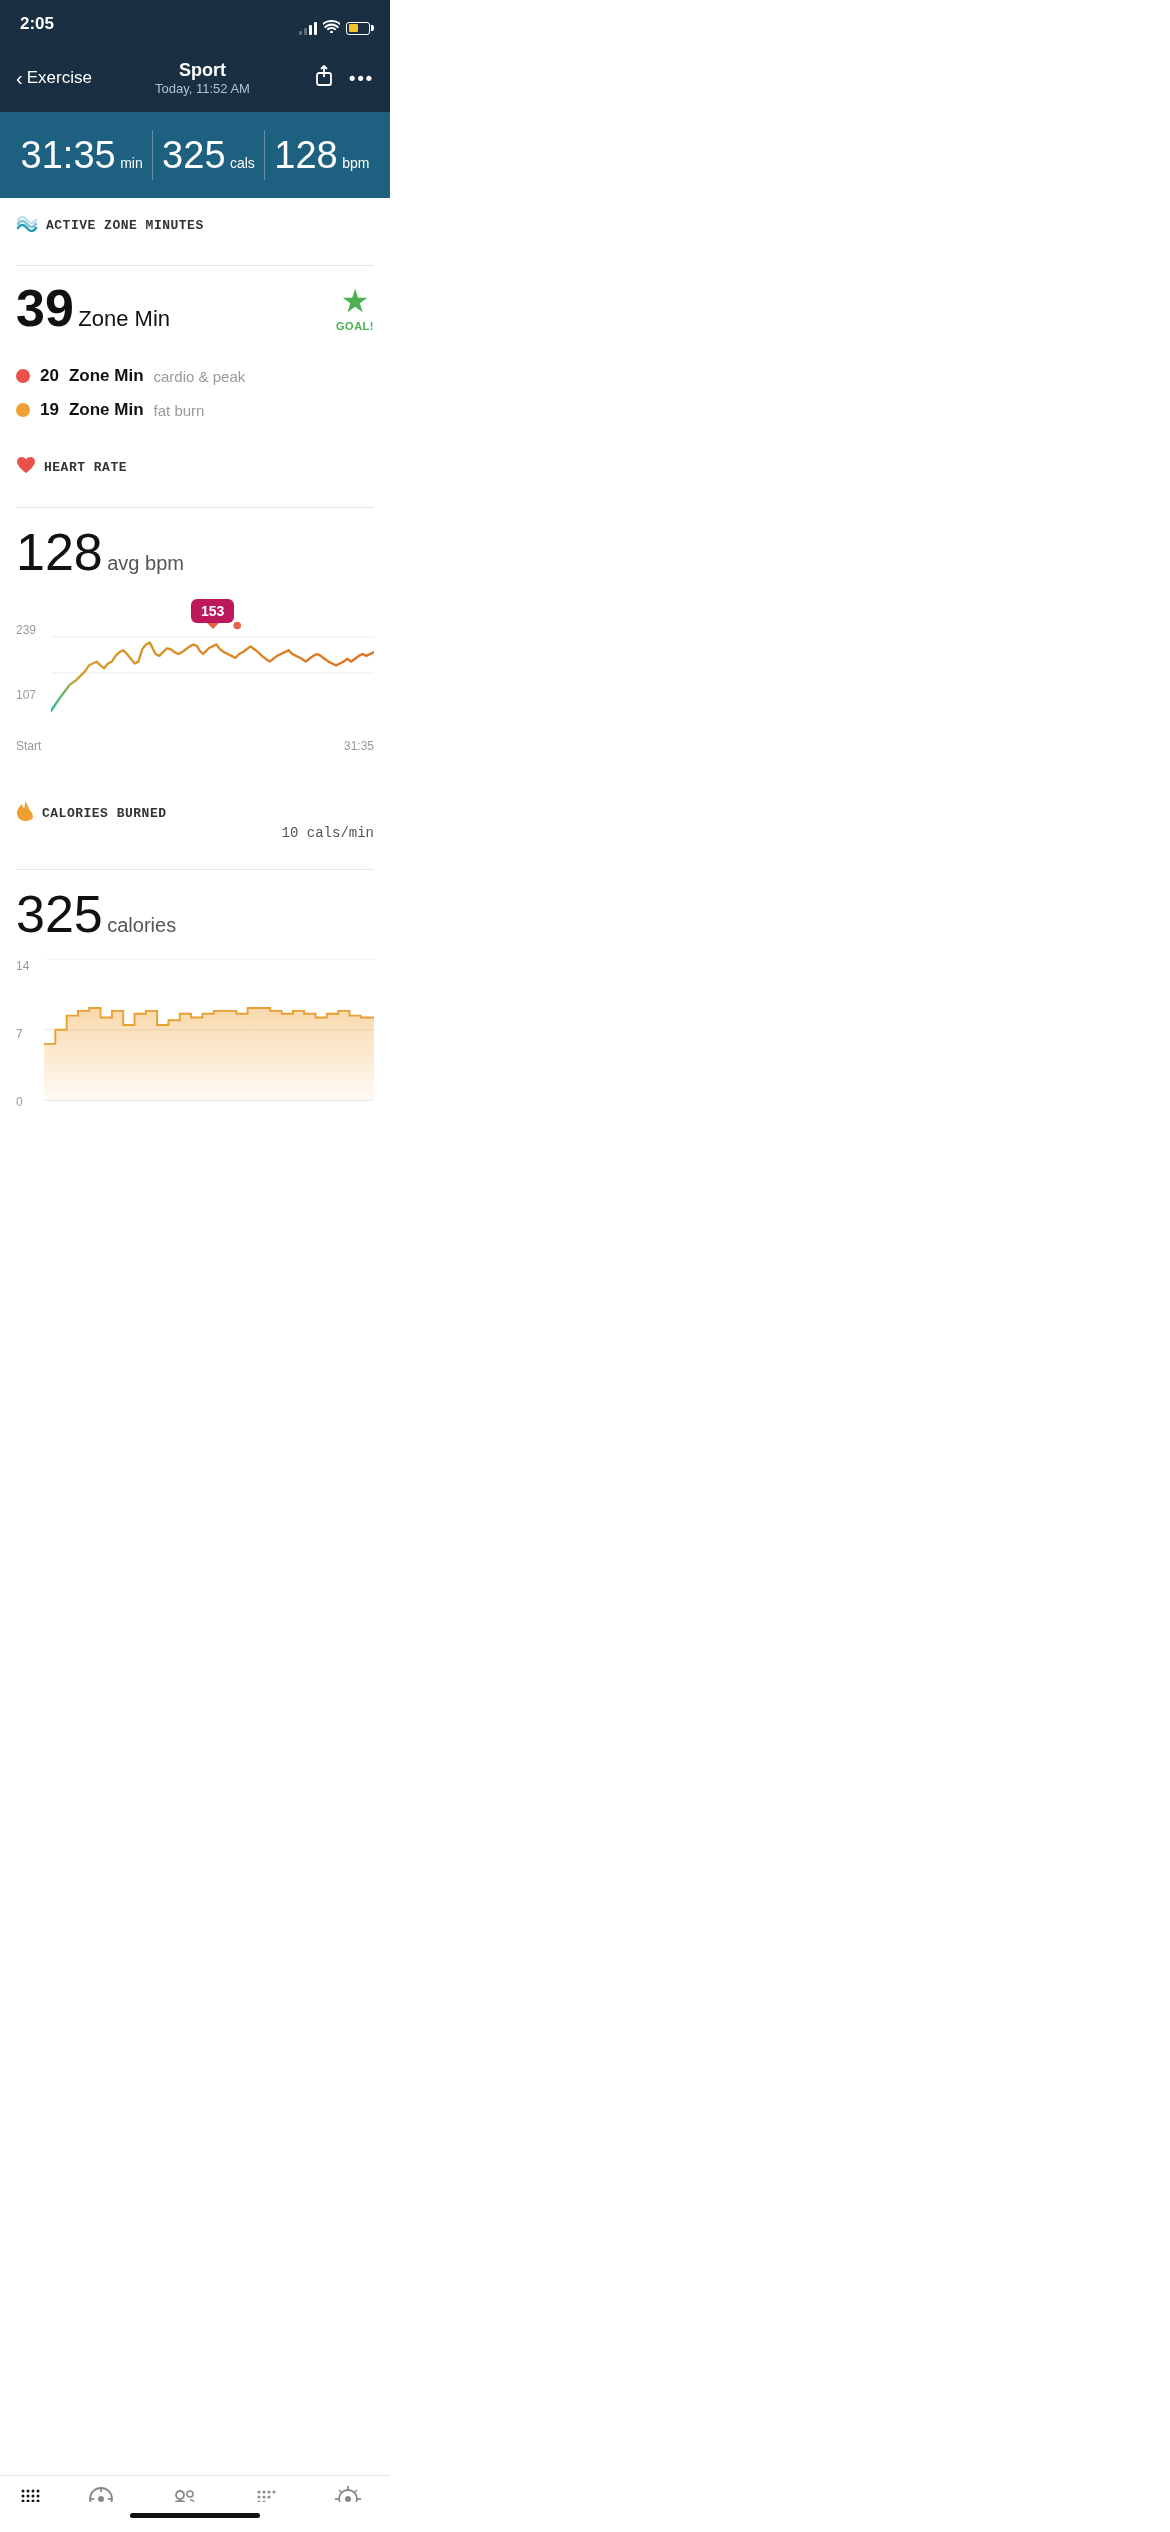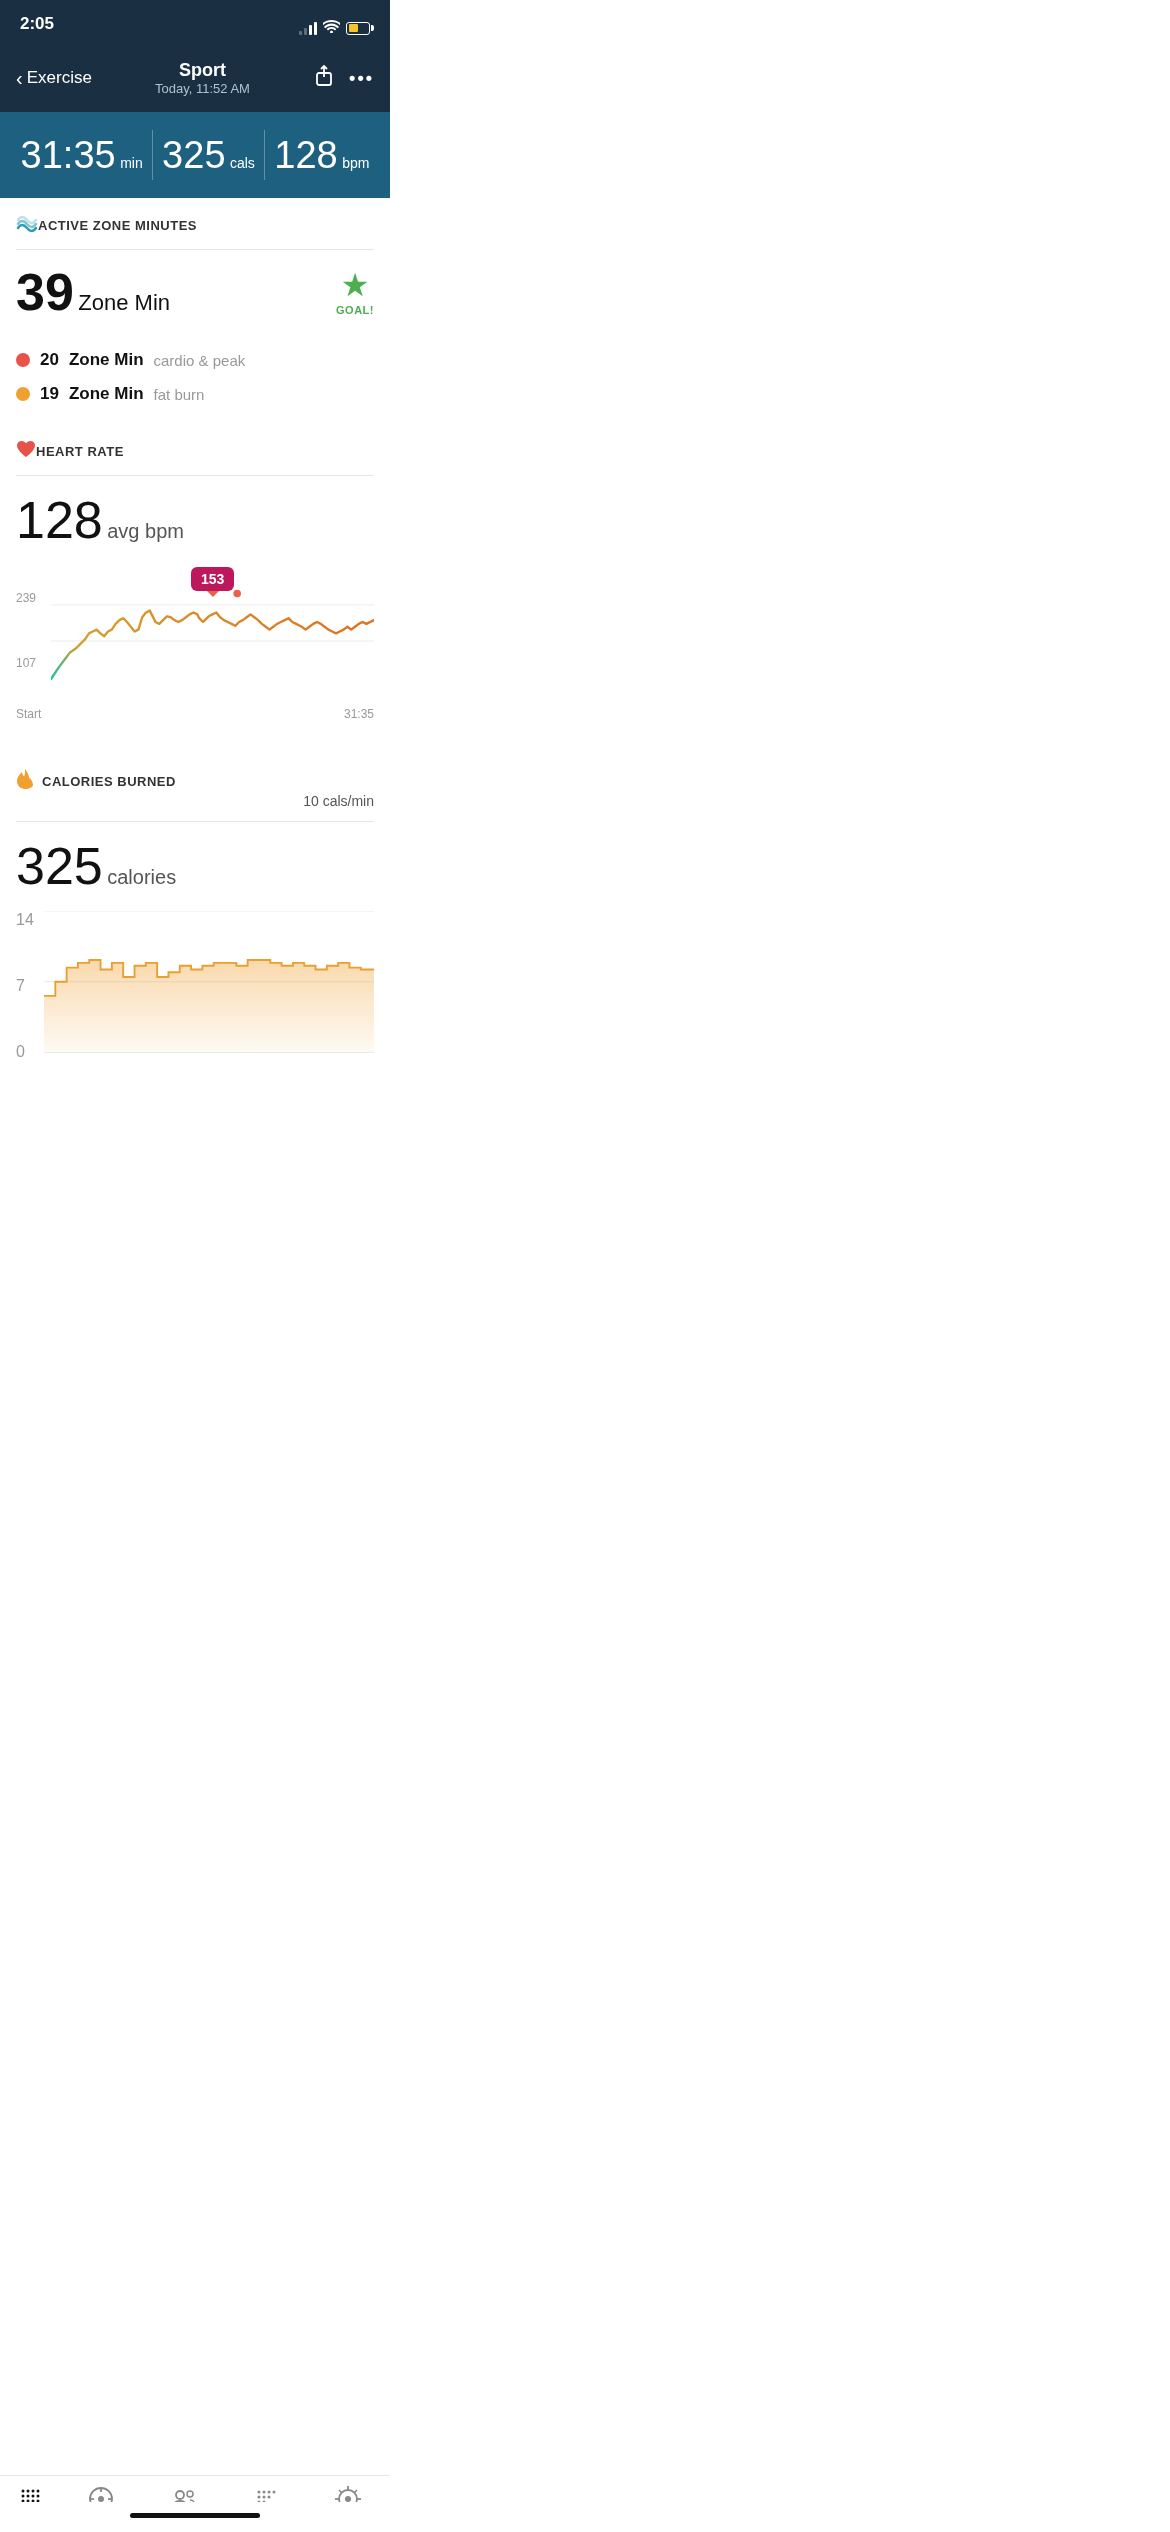--- a/index.html
+++ b/index.html
@@ -149,23 +149,25 @@
       background: #fff;
     }
 
     
     .section {
       padding: 16px 16px 0;
     }
     .section-header {
       display: flex;
       align-items: center;
-      padding-bottom: 12px;
+      gap: 8px;
+      padding-bottom: 28px;
       border-bottom: 1px solid #e5e5e5;
       margin-bottom: 16px;
+      font-family: Liberation Mono, monospace;
     }
     .section-icon {
       font-size: 18px;
     }
     .section-title {
       font-size: 13px;
       font-weight: 700;
       color: #333;
       letter-spacing: 0.5px;
     }
@@ -334,21 +336,21 @@
     }
     .cal-chart-labels {
       position: absolute;
       left: 0;
       top: 0;
       bottom: 0;
       display: flex;
       flex-direction: column;
       justify-content: space-between;
       color: #999;
-      font-size: 16px;
+      font-size: 12px;
       padding: 0;
       z-index: 2;
     }
     .cal-chart-svg {
       position: absolute;
       left: 28px;
       right: 0;
       top: 0;
       bottom: 0;
     }

